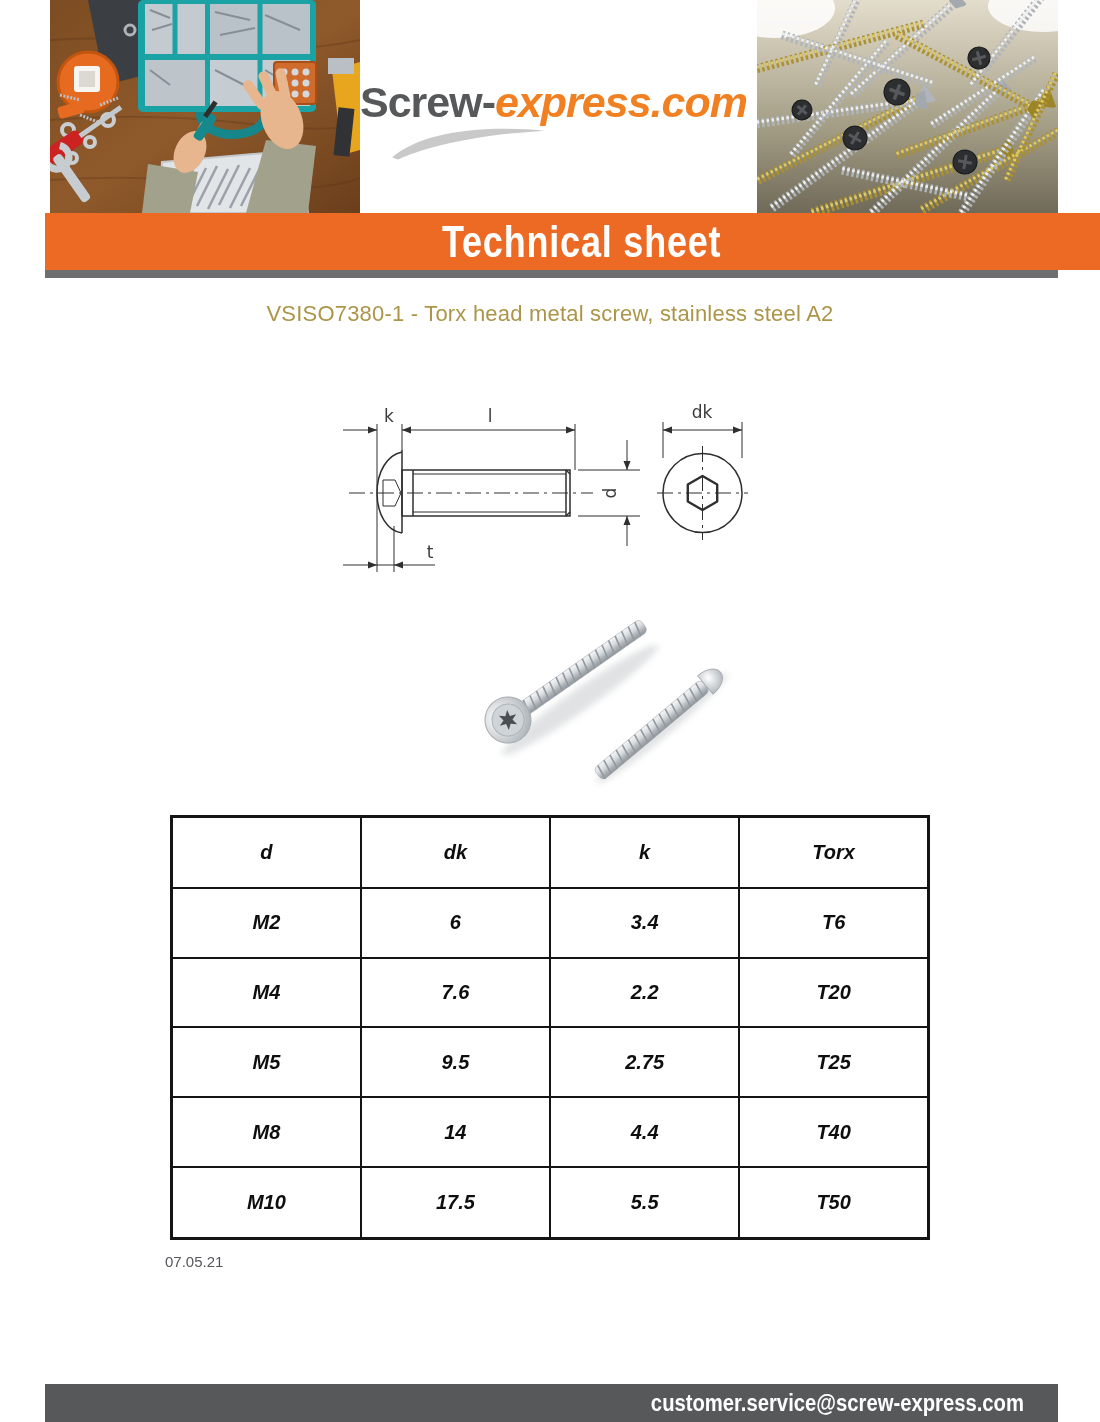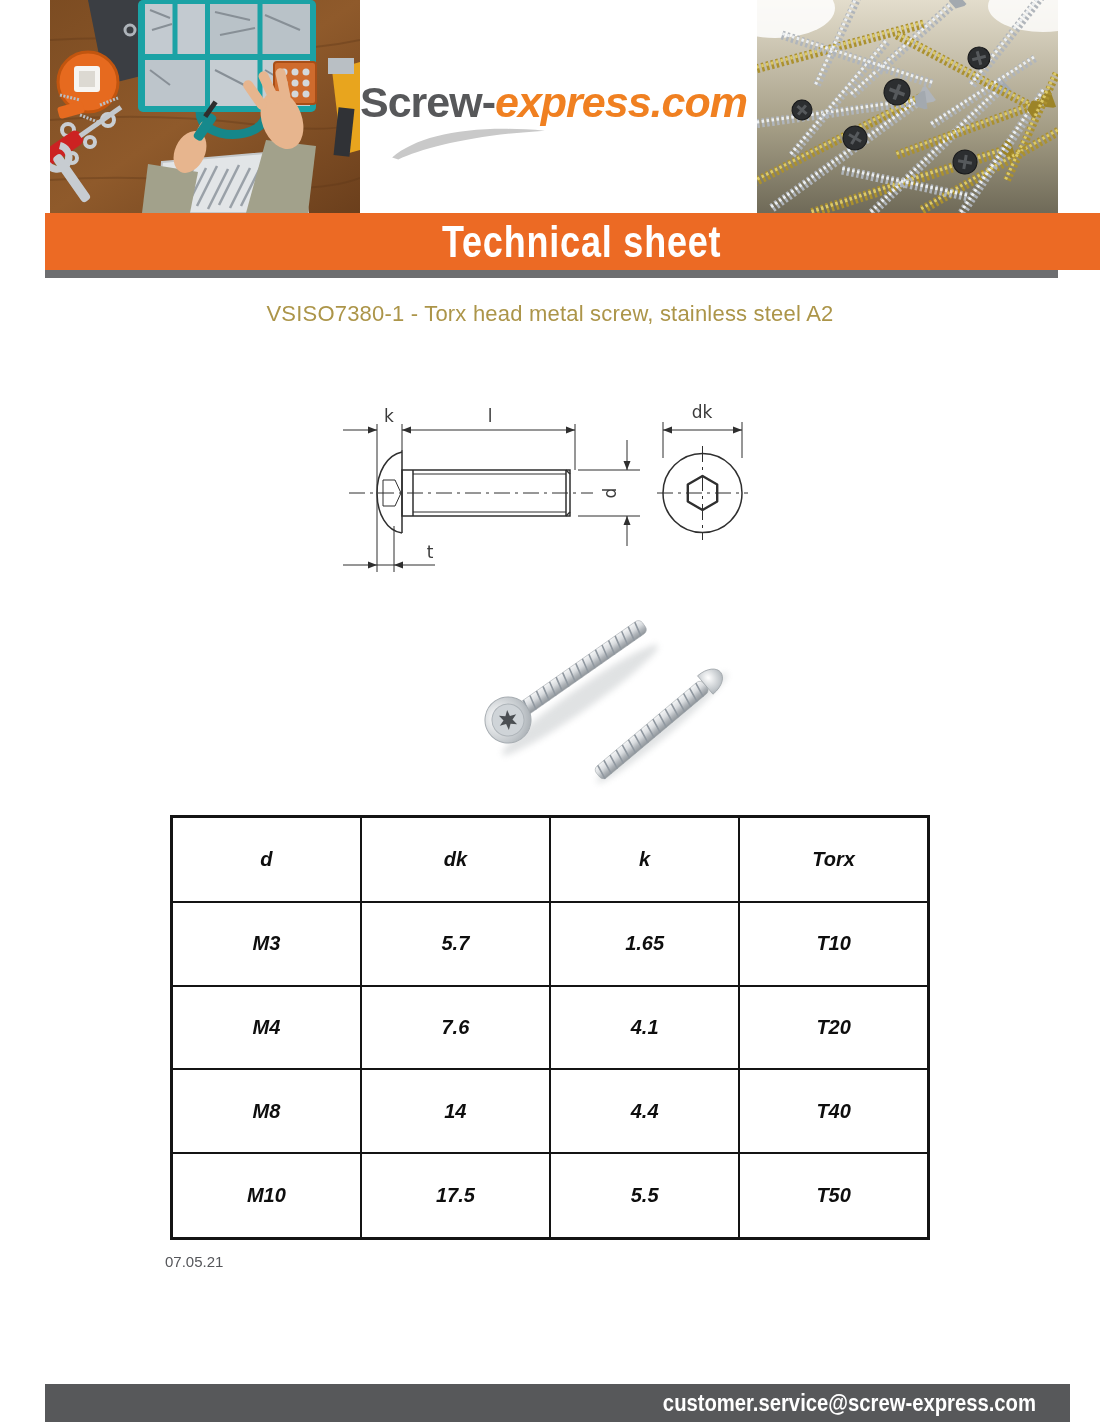--- a/index.html
+++ b/index.html
@@ -33,21 +33,21 @@
   
   .spec-table { position:absolute; left:170px; top:815px; width:760px; height:425px;
                 border-collapse:collapse; table-layout:fixed; border:3px solid #141414; }
   .spec-table th, .spec-table td { border:2px solid #141414; padding:0; text-align:center;
                 vertical-align:middle; font-style:italic; font-weight:700; font-size:20px;
                 color:#0e0e0e; font-family:"Liberation Sans",sans-serif; }
 
   .date { position:absolute; left:165px; top:1253px; font-size:15px; color:#55565a; }
 
   .footer { position:absolute; left:45px; top:1384px; width:1013px; height:38px;
-            background:#57585a; text-align:right;padding-left:12px; }
+            background:#57585a; text-align:right; }
   .footer span { display:inline-block; transform:scaleX(.88); transform-origin:right center;
                  font-size:23px; font-weight:700; color:#ffffff; line-height:38px;
                  margin-right:34px; white-space:nowrap; }
 
   .dimlabel { font-family:"DejaVu Sans",sans-serif; font-size:17px; fill:#3b3b3b; }
 </style>
 </head>
 <body>
 
 <div class="page">
@@ -423,30 +423,36 @@
 
   <table class="spec-table">
     <tbody>
       <tr>
         <th>d</th>
         <th>dk</th>
         <th>k</th>
         <th>Torx</th>
       </tr>
       <tr>
-        <td>M3</td>
-        <td>5.7</td>
-        <td>1.65</td>
-        <td>T10</td>
+        <td>M2</td>
+        <td>6</td>
+        <td>3.4</td>
+        <td>T6</td>
       </tr>
       <tr>
         <td>M4</td>
         <td>7.6</td>
-        <td>4.1</td>
+        <td>2.2</td>
         <td>T20</td>
+      </tr>
+      <tr>
+        <td>M5</td>
+        <td>9.5</td>
+        <td>2.75</td>
+        <td>T25</td>
       </tr>
       <tr>
         <td>M8</td>
         <td>14</td>
         <td>4.4</td>
         <td>T40</td>
       </tr>
       <tr>
         <td>M10</td>
         <td>17.5</td>

